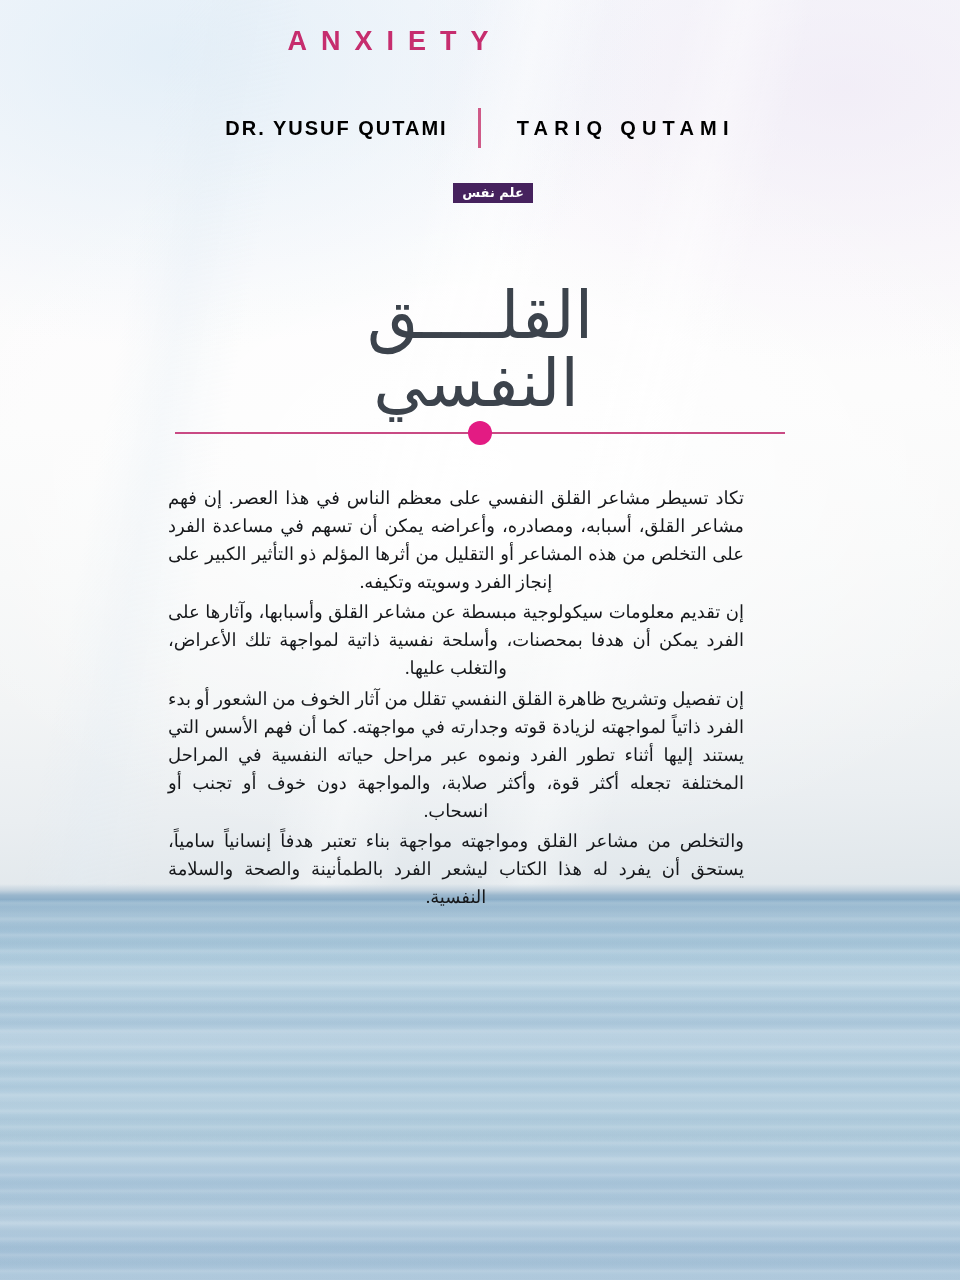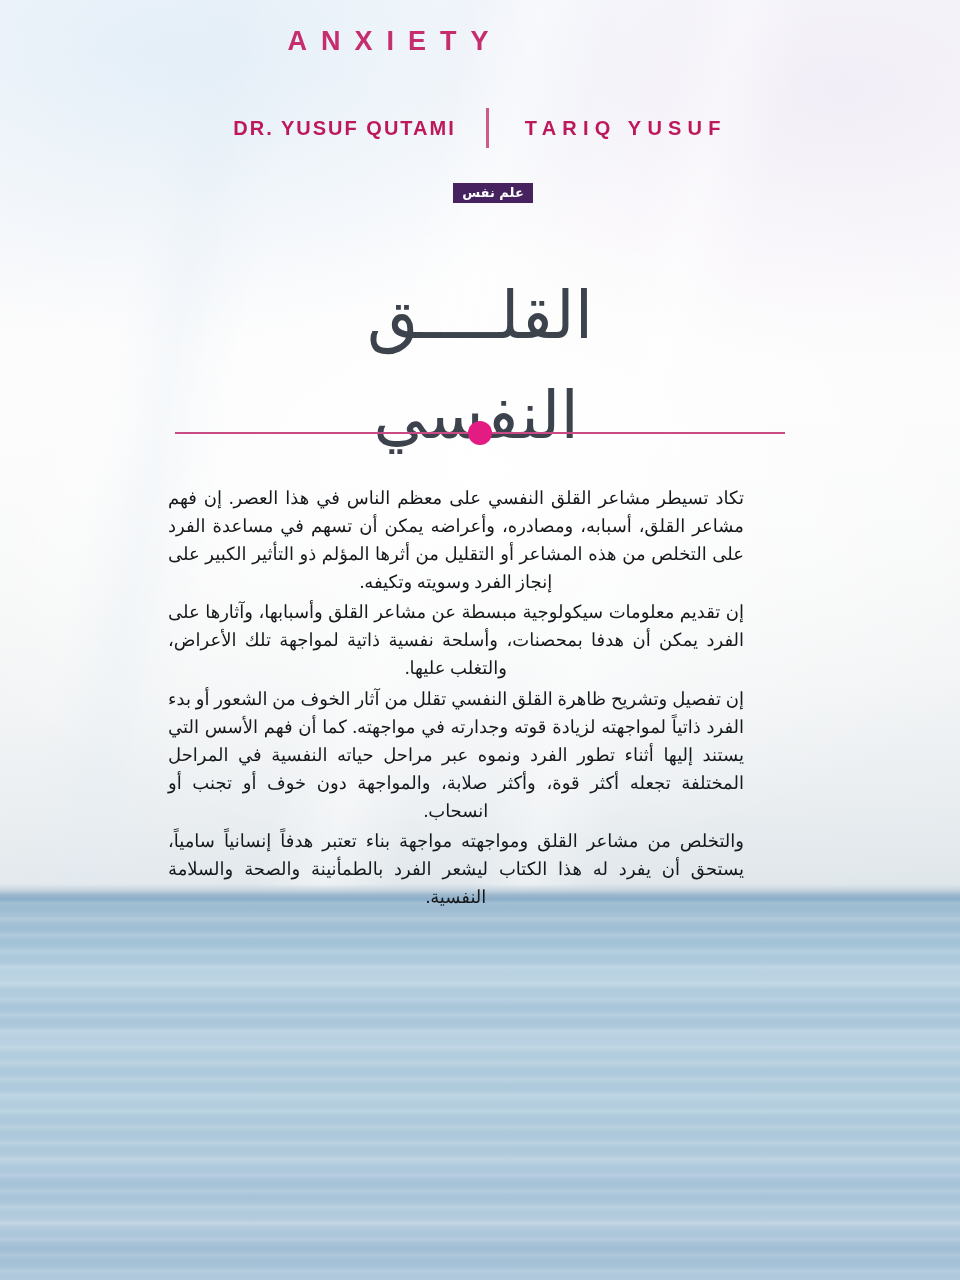--- a/index.html
+++ b/index.html
@@ -142,21 +142,21 @@
     display: flex;
     align-items: center;
     justify-content: center;
     font-family: "Liberation Sans", sans-serif;
     direction: ltr;
   }
 
   .author-name {
     font-size: 20px;
     font-weight: 600;
-    color: #be185d;
+    color: #000000;
     white-space: nowrap;
   }
 
   .author-left   { letter-spacing: 2.0px; }
   .author-right  { letter-spacing: 6.2px; text-indent: 6px; }
 
   .author-sep {
     width: 3px;
     height: 40px;
     margin: 0 30px;
@@ -192,21 +192,21 @@
     text-align: center;
     font-family: "DejaVu Sans", sans-serif;
     font-size: 66px;
     font-weight: 400;
     line-height: 1.02;
     letter-spacing: -1px;
     color: #3c434c;
   }
 
   .book-title .title-line { display: block; }
-  .book-title .title-line-2 { padding-right: 8px; margin-top: 32px; }
+  .book-title .title-line-2 { padding-right: 8px; }
 
   .divider {
     position: absolute;
     top: 432px;
     left: 175px;
     width: 610px;
     height: 2px;
     background: #c94a84;
   }
 
@@ -253,21 +253,21 @@
   <div class="bg-layer bg-ripples"></div>
   <div class="bg-layer bg-ripples-wide"></div>
 
   <div class="content">
 
     <div class="eyebrow">ANXIETY</div>
 
     <div class="authors">
       <span class="author-name author-left">DR. YUSUF QUTAMI</span>
       <span class="author-sep"></span>
-      <span class="author-name author-right">TARIQ YUSUF</span>
+      <span class="author-name author-right">TARIQ QUTAMI</span>
     </div>
 
     <div class="badge">
       <span class="badge-chip">علم نفس</span>
     </div>
 
     <h1 class="book-title">
       <span class="title-line title-line-1">القلــــق</span>
       <span class="title-line title-line-2">النفسي</span>
     </h1>

